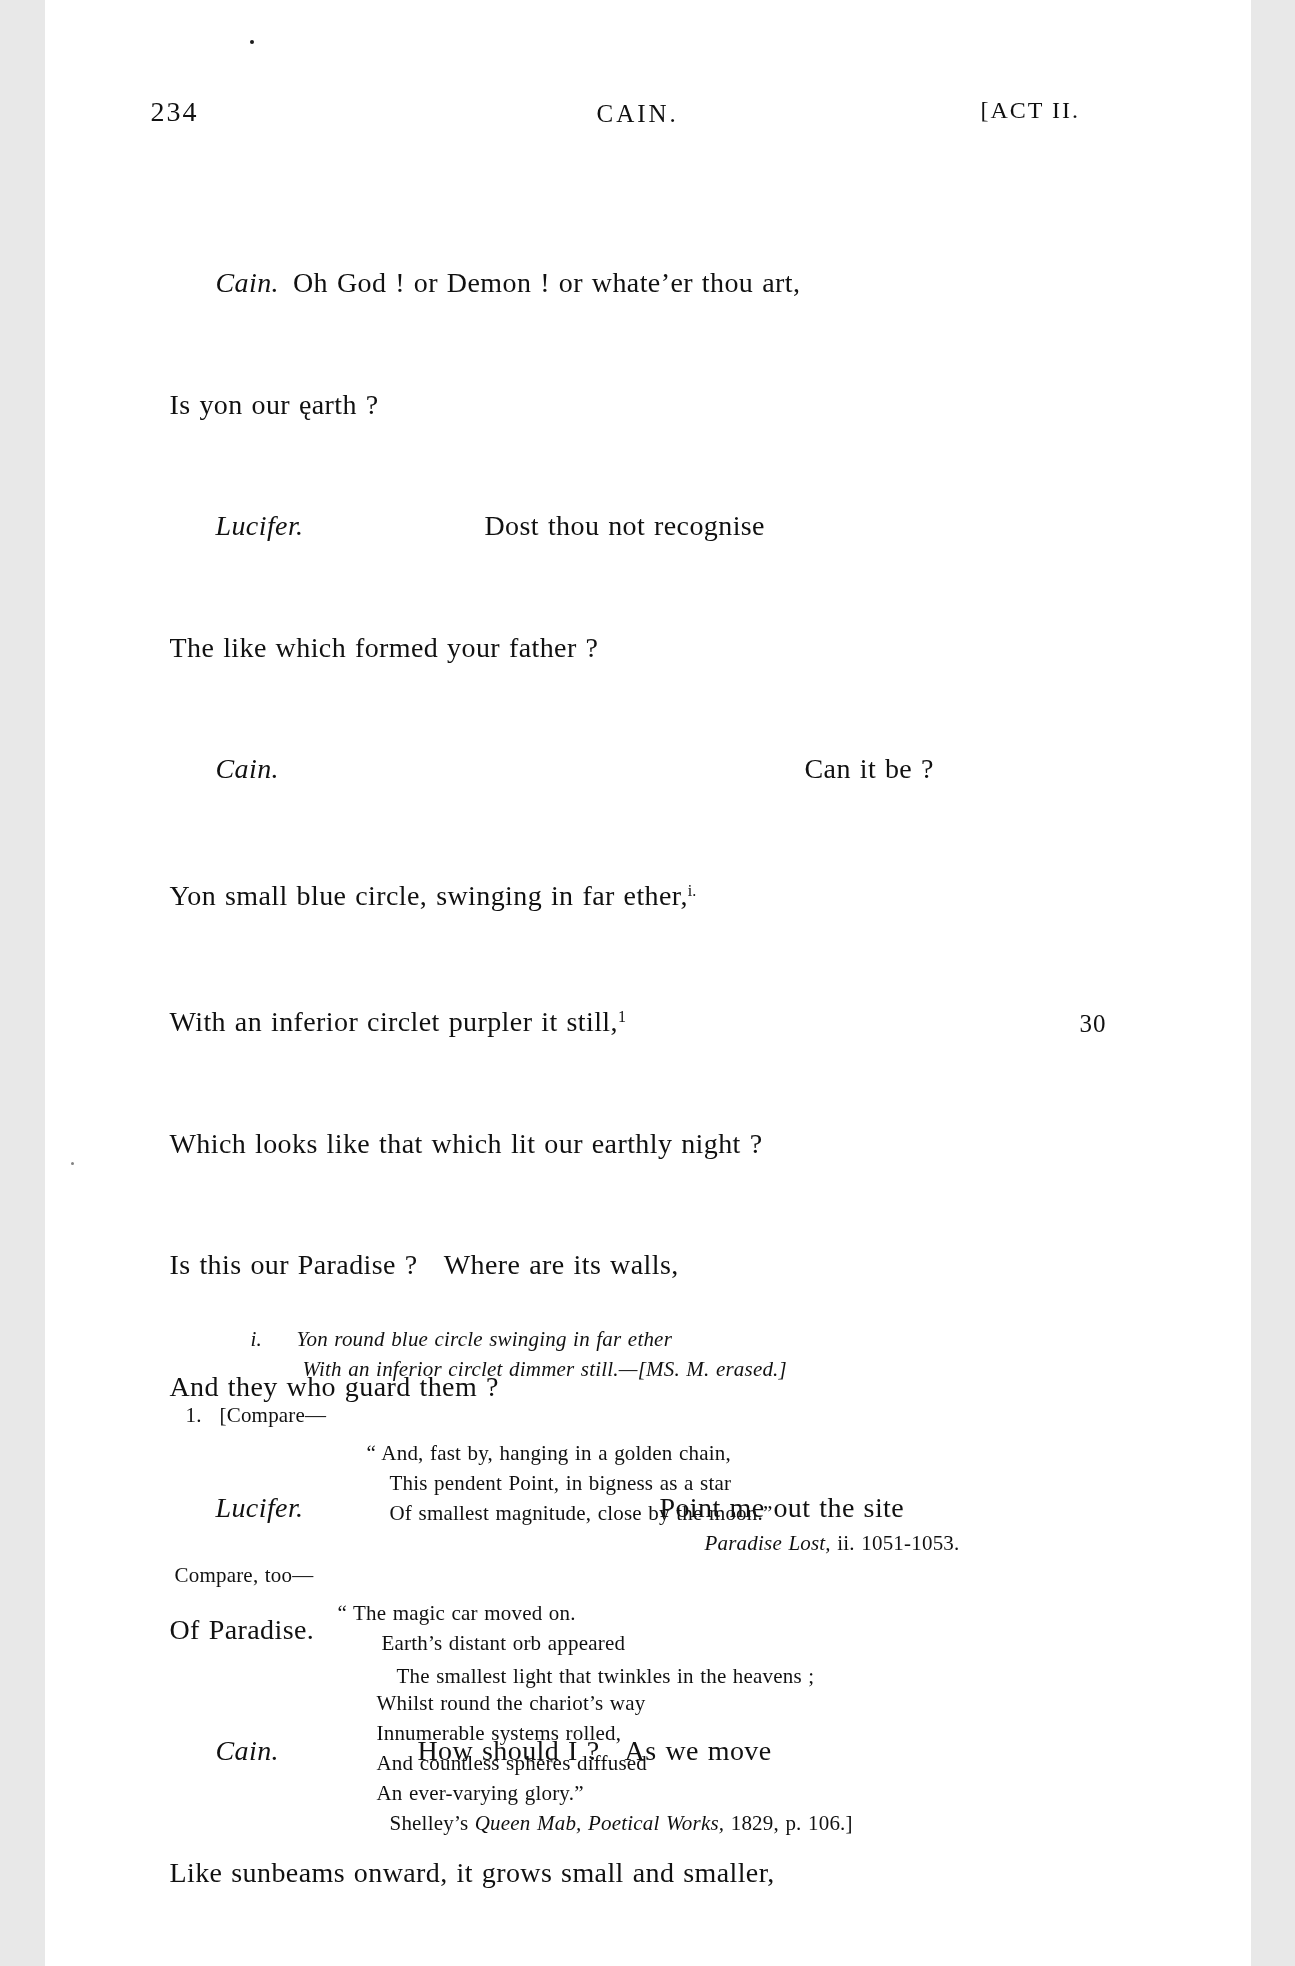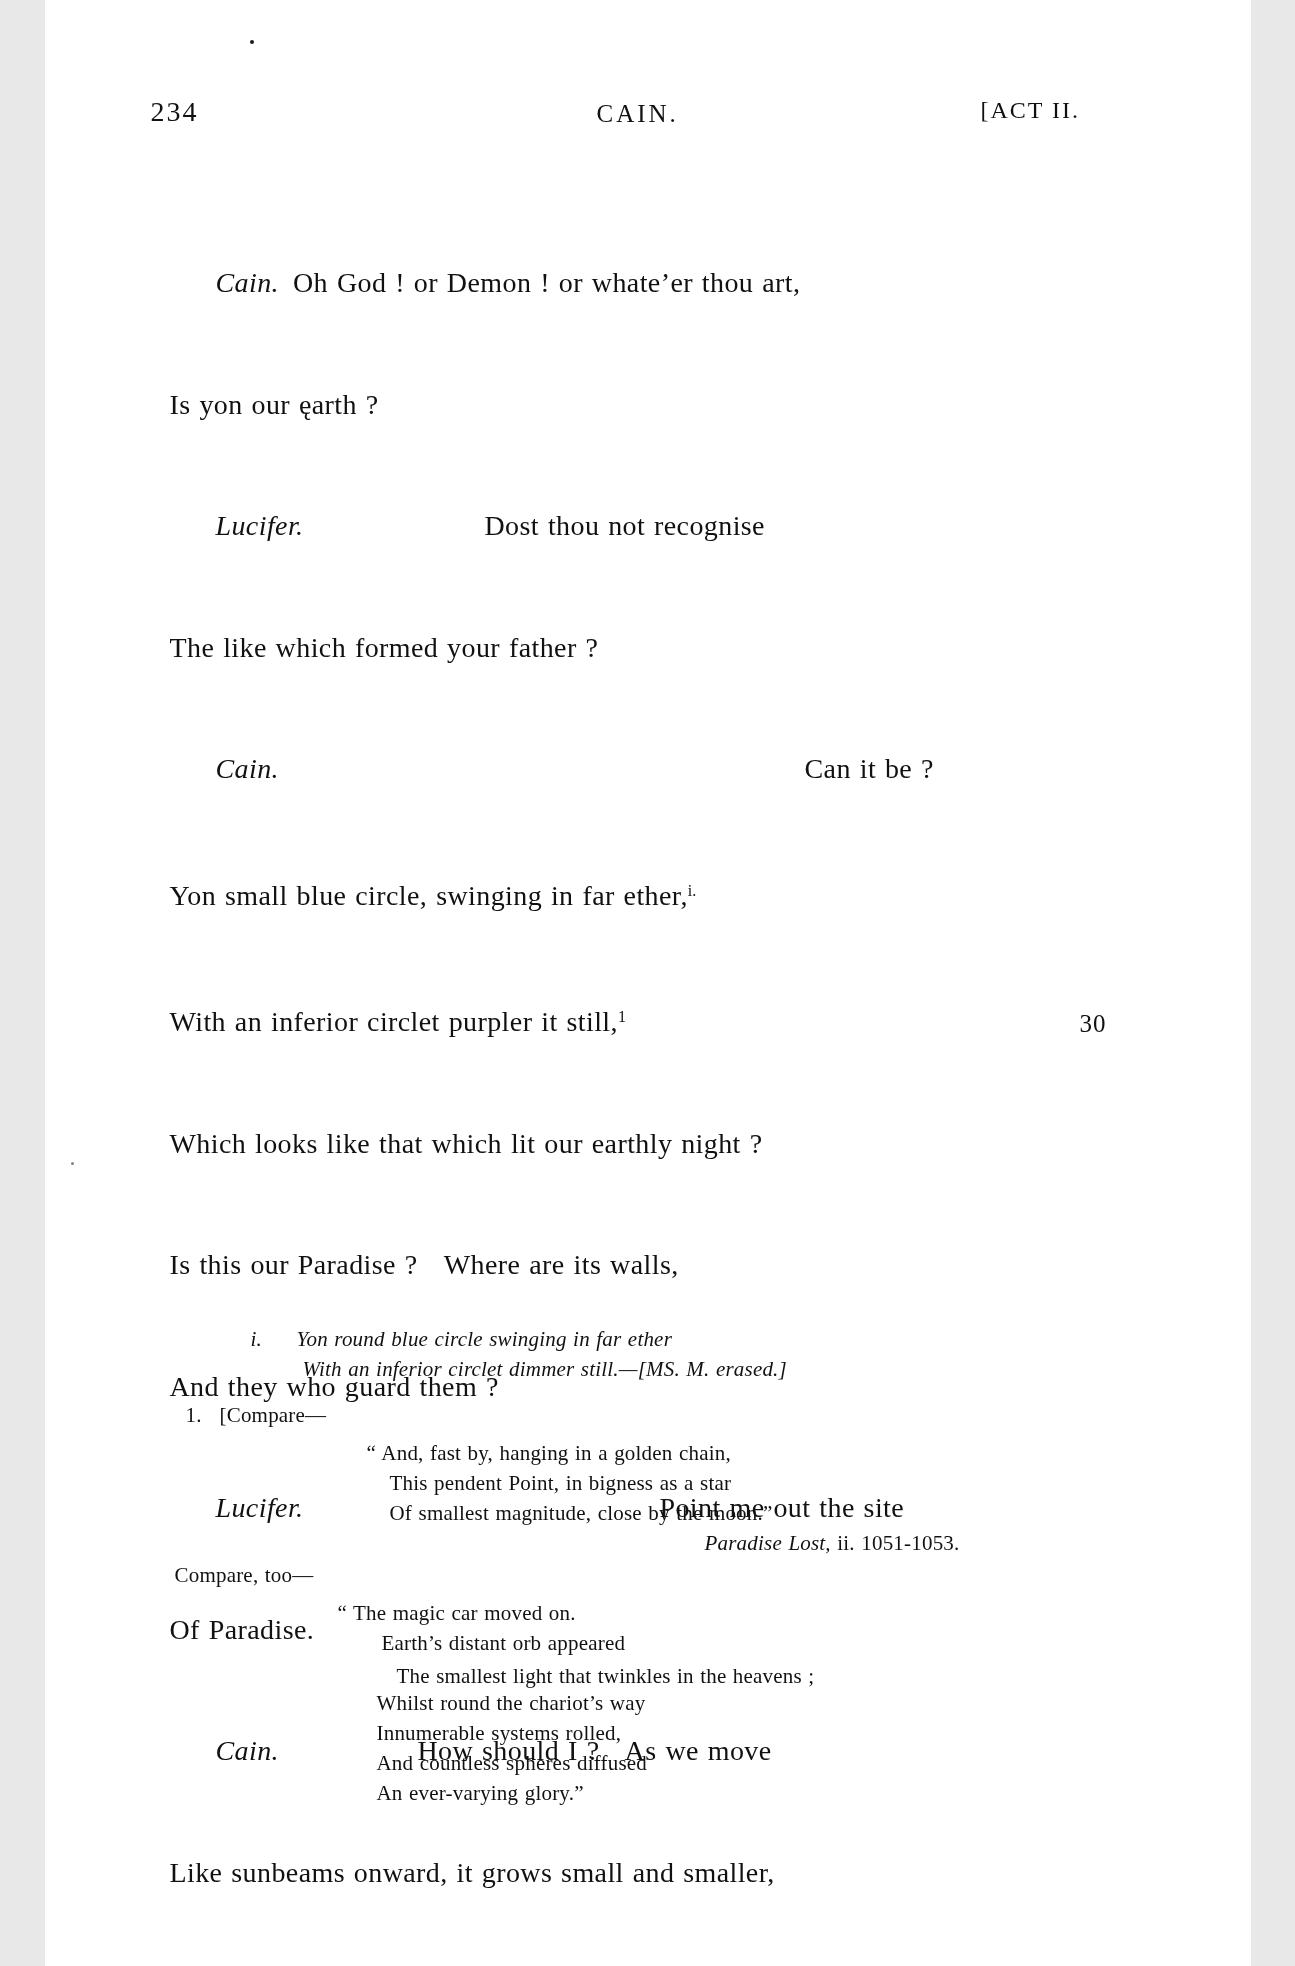--- a/index.html
+++ b/index.html
@@ -96,14 +96,15 @@
   <div class="fn" style="left:130px;top:1563px;">Compare, too—</div>
 
   <div class="fn" style="left:293px;top:1601px;">“ The magic car moved on.</div>
   <div class="fn" style="left:337px;top:1631px;text-align:right;">Earth’s distant orb appeared</div>
   <div class="fn" style="left:304px;top:1664px;margin-left:48px;">The smallest light that twinkles in the heavens ;</div>
   <div class="fn" style="left:332px;top:1691px;">Whilst round the chariot’s way</div>
   <div class="fn" style="left:332px;top:1721px;">Innumerable systems rolled,</div>
   <div class="fn" style="left:332px;top:1751px;">And countless spheres diffused</div>
   <div class="fn" style="left:332px;top:1781px;">An ever-varying glory.”</div>
 
+  <div class="fn" style="left:345px;top:1811px;"><span>Shelley’s </span><span class="it">Queen Mab,</span><span> </span><span class="it">Poetical Works,</span><span> 1829, p. 106.]</span></div>
 
 </div>
 
 </body></html>

